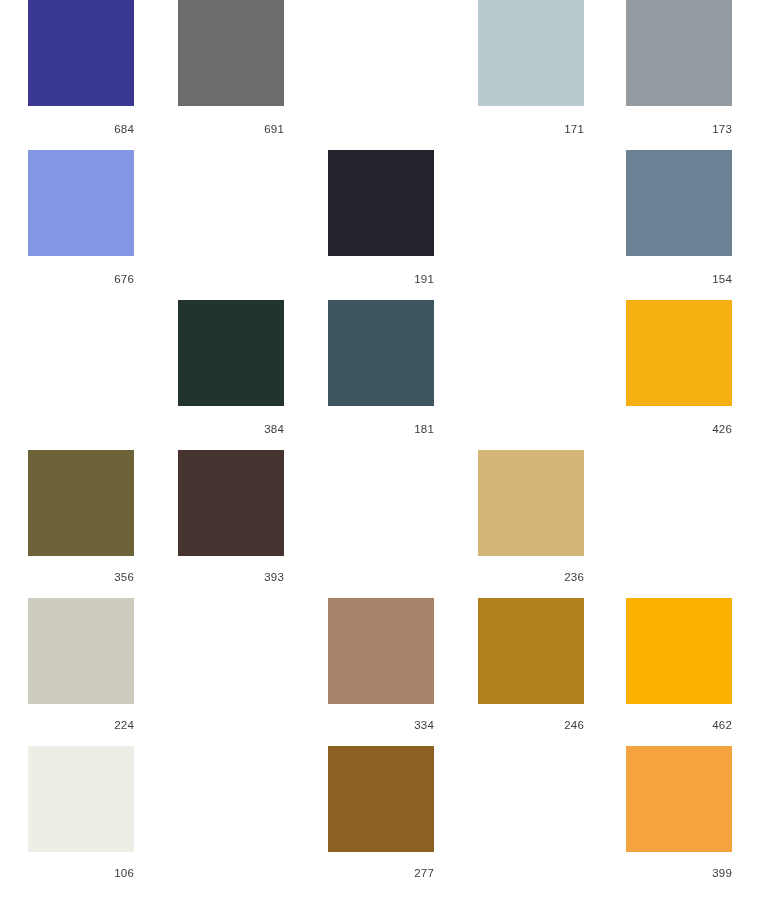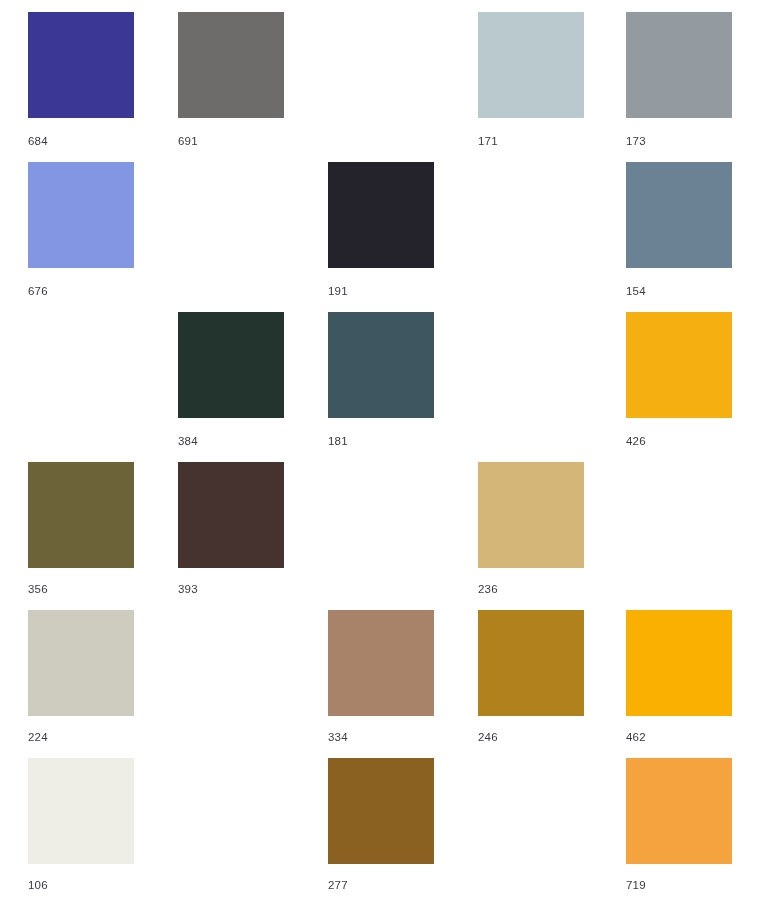--- a/index.html
+++ b/index.html
@@ -15,26 +15,27 @@
   #swatch-page {
     position: relative;
     width: 774px;
     height: 903px;
     background: #ffffff;
     overflow: hidden;
   }
   .swatch-grid {
     position: absolute;
     left: 0;
-    top: 12px;
+    top: 0;
     width: 774px;
     height: 798px;
     display: grid;
     grid-template-columns: 28px 106px 44px 106px 44px 106px 44px 106px 42px 106px 42px;
     grid-template-rows: 12px 106px 10px 22px 12px 106px 10px 22px 12px 106px 10px 22px 10px 106px 10px 22px 10px 106px 10px 22px 10px 106px 10px 22px 1fr;
+    text-align: right;
   }
   .cell {
     position: relative;
   }
   .cell-swatch {
     width: 106px;
     height: 106px;
     display: block;
   }
   .cell-swatch.empty {
@@ -274,17 +275,17 @@
 
     <div></div>
     <div class="cell-label" style="color: rgb(58, 58, 66);">106</div>
     <div></div>
     <div class="cell-label empty"></div>
     <div></div>
     <div class="cell-label" style="color: rgb(58, 58, 66);">277</div>
     <div></div>
     <div class="cell-label empty"></div>
     <div></div>
-    <div class="cell-label" style="color: rgb(58, 58, 66);">719</div>
+    <div class="cell-label" style="color: rgb(58, 58, 66);">399</div>
     <div></div>
 
   </div>
 </div>
 
 </body></html>

